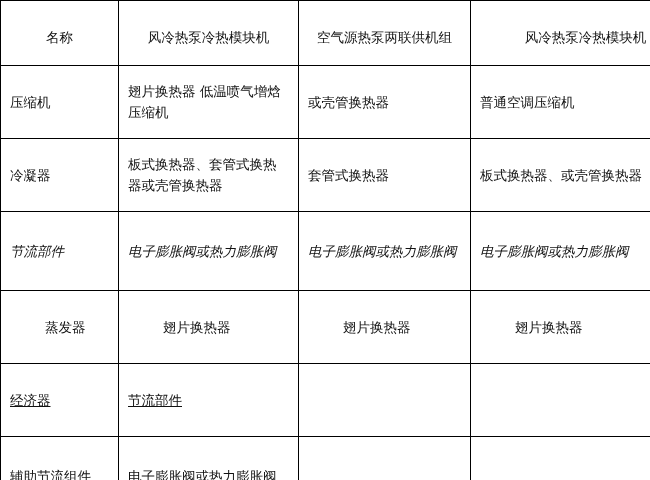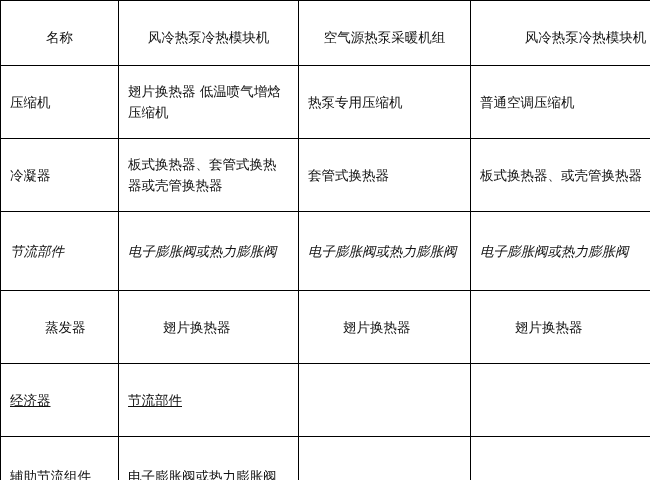--- a/index.html
+++ b/index.html
@@ -66,28 +66,28 @@
     <colgroup>
       <col class="c0">
         <col class="c1">
         <col class="c2">
         <col class="c3">
     </colgroup>
     <tbody>
       <tr class="header">
         <td>名称</td>
         <td>风冷热泵冷热模块机</td>
-        <td>空气源热泵采暖机组</td>
+        <td>空气源热泵两联供机组</td>
         <td>风冷热泵冷热模块机</td>
       </tr>
 
       <tr class="r1">
         <td class="label">压缩机</td>
         <td class="value">翅片换热器 低温喷气增焓压缩机</td>
-        <td class="value">热泵专用压缩机</td>
+        <td class="value">或壳管换热器</td>
         <td class="value">普通空调压缩机</td>
       </tr>
 
       <tr class="r2">
         <td class="label">冷凝器</td>
         <td class="value">板式换热器、套管式换热器或壳管换热器</td>
         <td class="value">套管式换热器</td>
         <td class="value">板式换热器、或壳管换热器</td>
       </tr>
 

